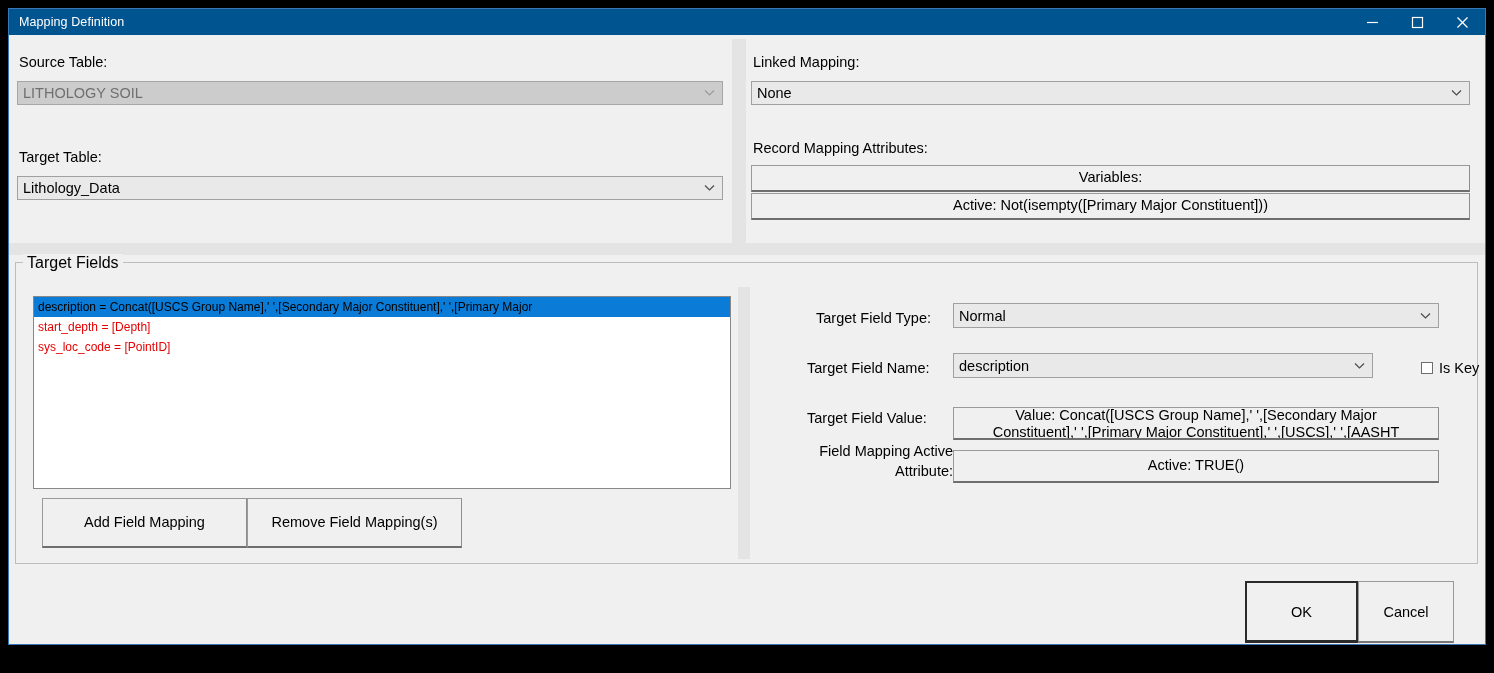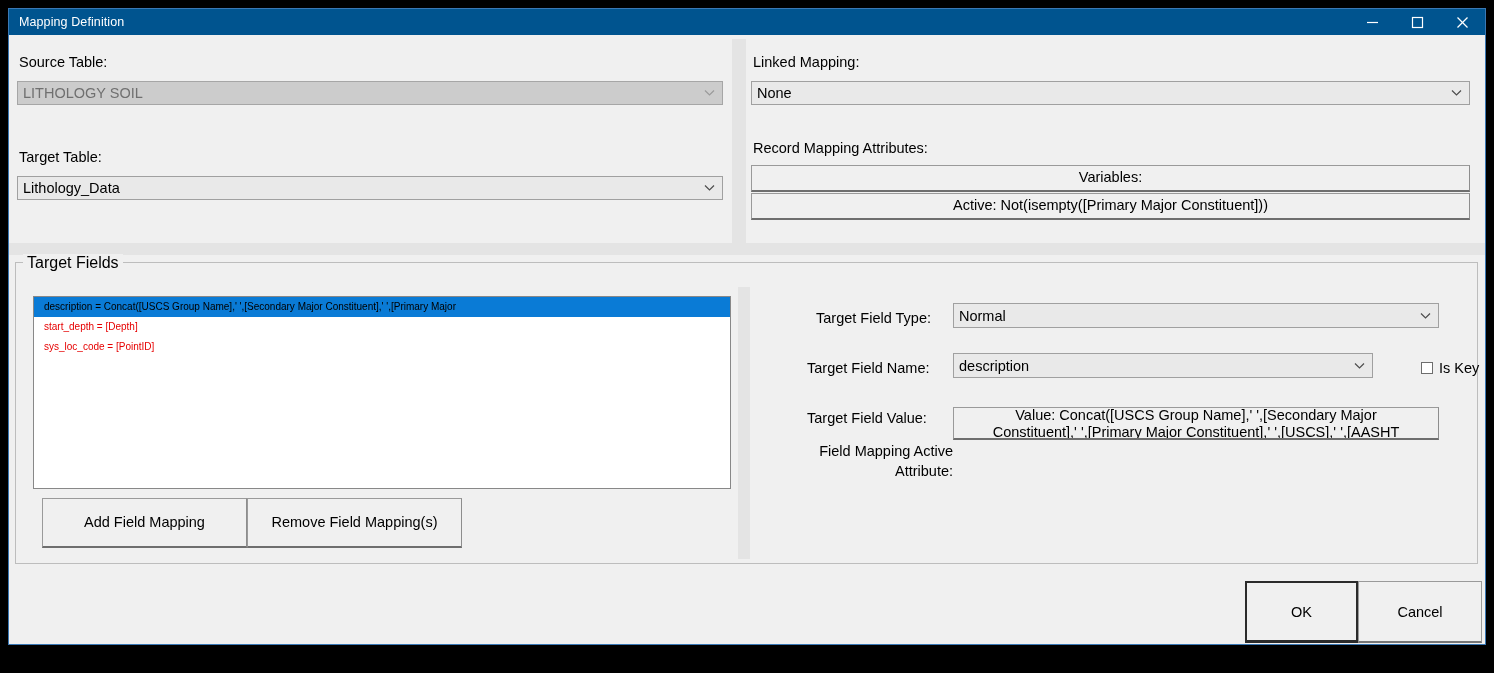--- a/index.html
+++ b/index.html
@@ -129,25 +129,25 @@
 
   
   .listbox {
     position: absolute;
     box-sizing: border-box;
     background: #ffffff;
     border: 1px solid #888888;
     overflow: hidden;
   }
   .list-item {
-    font-size: 10px;
+    font-size: 12px;
     color: #e60000;
     height: 20px;
     line-height: 20px;
-    padding-left: 10px;
+    padding-left: 4px;
     white-space: nowrap;
     overflow: hidden;
   }
   .list-item.selected {
     background: #0a7bd6;
     color: #000000;
   }
 
   
   .checkrow {
@@ -305,17 +305,18 @@
   </div>
 
   <div class="label" style="left:798px; top:401px;">Target Field Value:</div>
   <div class="btnflat" style="left:944px; top:392px; width:486px; height:33px; position:absolute;margin-top:6px;">
     <div class="clip-two-lines" style="top:-1px;">Value: Concat([USCS Group Name],' ',[Secondary Major
 Constituent],' ',[Primary Major Constituent],' ',[USCS],' ',[AASHT</div>
   </div>
 
   <div class="label" style="left:789px; top:432px; width:155px; text-align:right; white-space:pre-line; line-height:20px;">Field Mapping Active
 Attribute:</div>
+  <div class="btnflat" style="left:944px; top:441px; width:486px; height:33px;">Active: TRUE()</div>
 
   <div class="dlgbtn default" style="left:1236px; top:572px; width:113px; height:62px;">OK</div>
-  <div class="dlgbtn" style="left:1349px; top:572px; width:124px; height:62px;">Cancel</div>
+  <div class="dlgbtn" style="left:1349px; top:572px; width:96px; height:62px;">Cancel</div>
 
 </div>
 
 </body></html>

